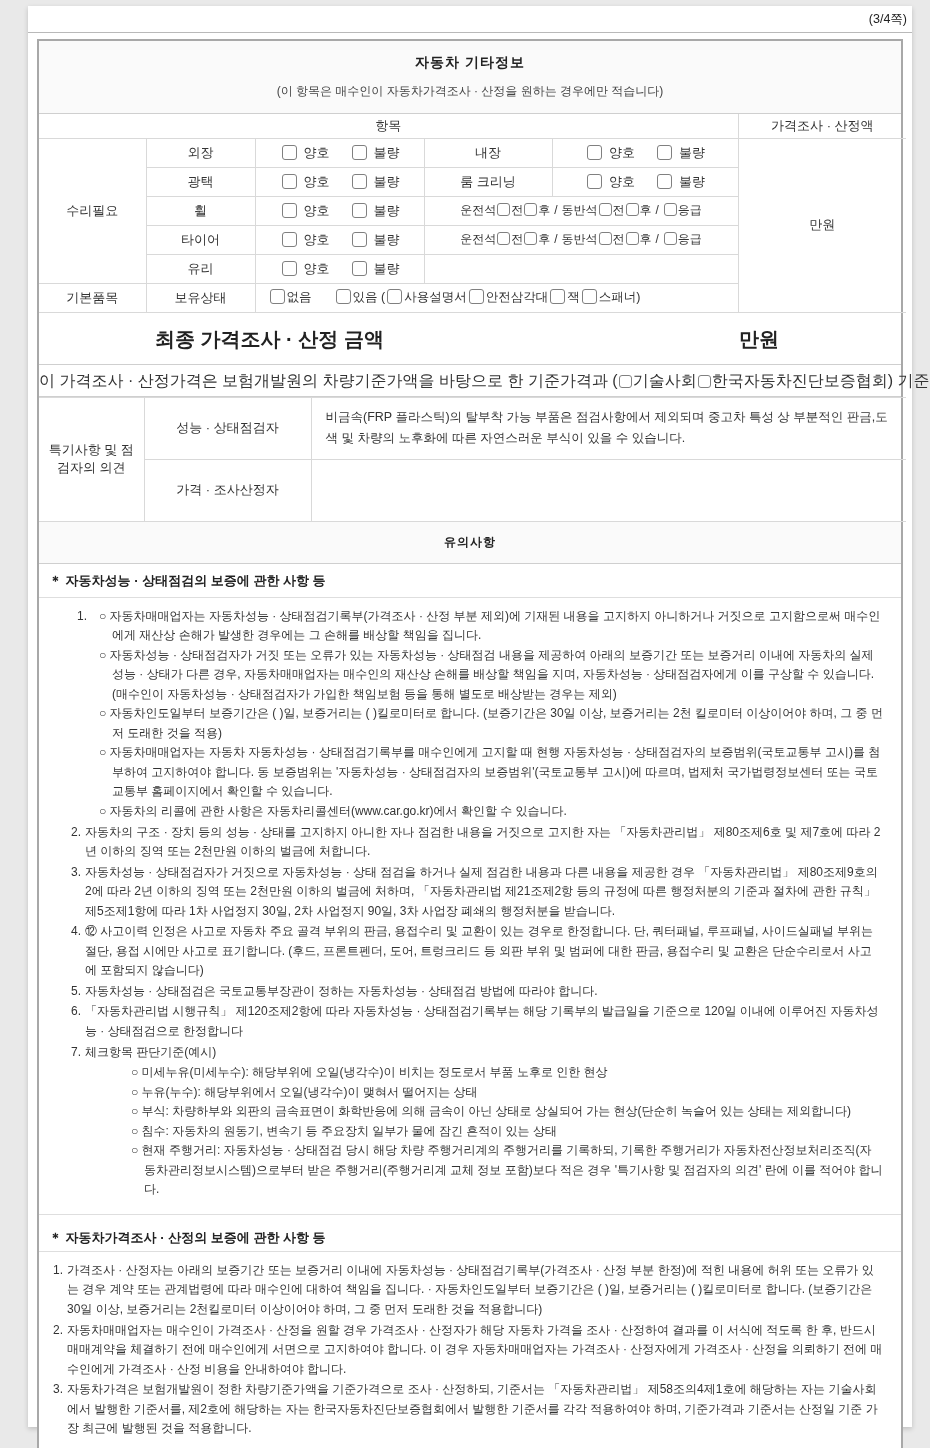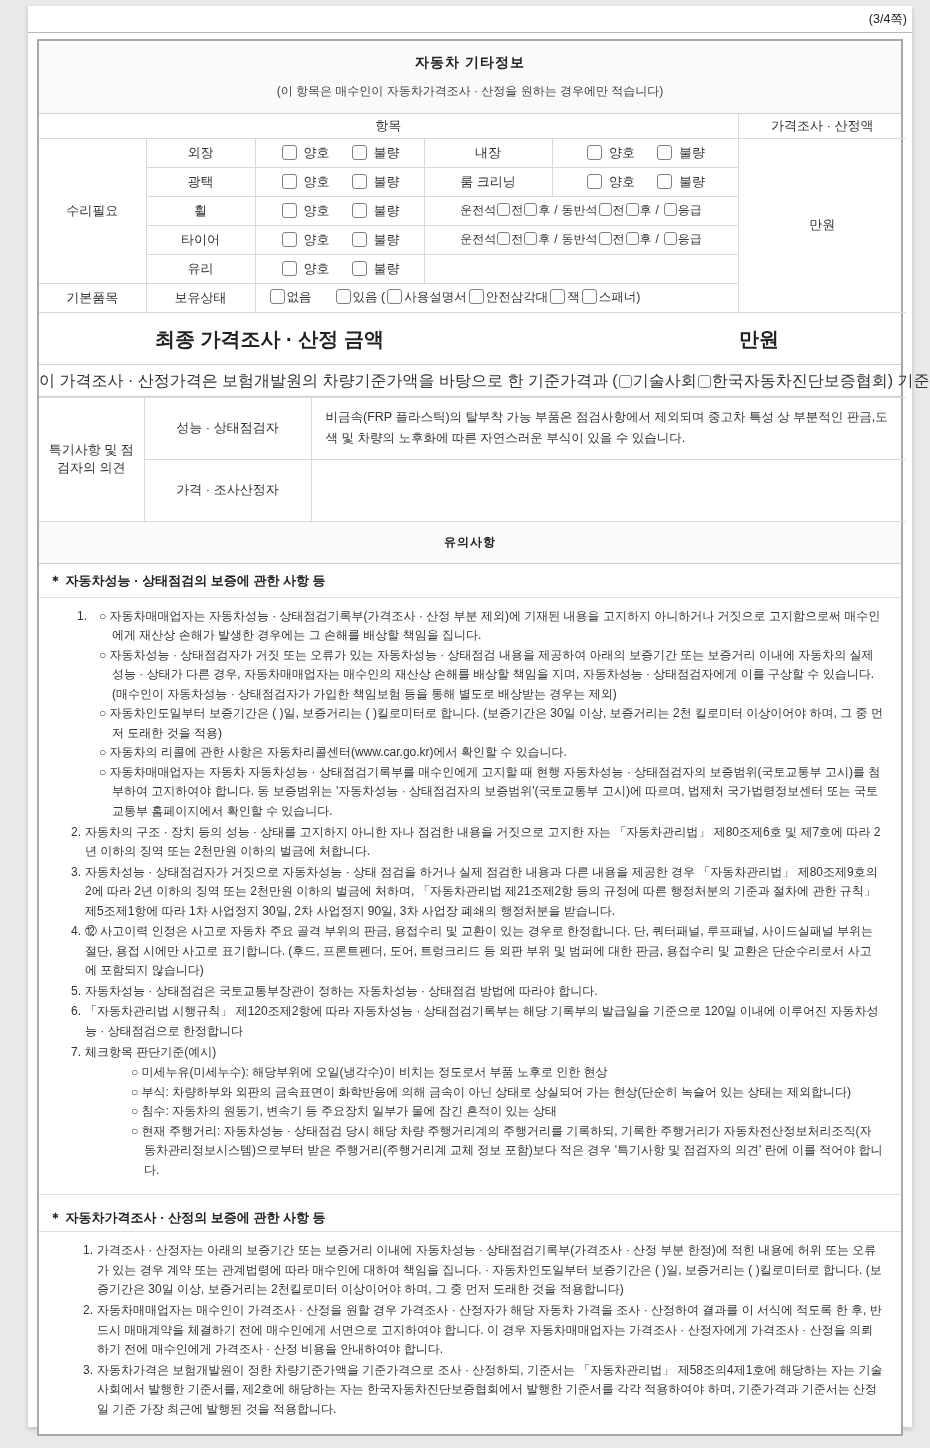--- a/index.html
+++ b/index.html
@@ -87,21 +87,21 @@
   }
   .block-head.b2 { border-top:1px solid #dedede; padding:14px 10px 4px 10px; }
   .fineprint { font-size:12px; line-height:1.63; color:#333; padding:8px 18px 14px 0; }
   .fineprint .item { padding-left:46px; text-indent:-14px; margin:1px 0; }
   .fineprint .num { margin-right:4px; }
   .n1-first { display:flex; margin:1px 0; }
   .n1-first .num { flex:0 0 56px; padding-left:38px; }
   .n1-first .bullets { flex:1; }
   .bullets .b, .sub-bullets .b { padding-left:13px; text-indent:-13px; }
   .sub-bullets { padding-left:92px; margin-top:1px; }
-  .fineprint.fp2 .item { padding-left:58px; }
+  .fineprint.fp2 .item { padding-left:28px; }
 </style>
 </head>
 <body>
 
 <div class="sheet">
 
   <div class="page-label-row">(3/4쪽)</div>
 
   <div class="main-box">
 
@@ -213,32 +213,33 @@
 
     <div class="block-head">＊ 자동차성능 · 상태점검의 보증에 관한 사항 등</div>
 
     <div class="fineprint">
       <div class="n1-first">
         <span class="num">1.</span>
         <div class="bullets">
           <div class="b">○ 자동차매매업자는 자동차성능 · 상태점검기록부(가격조사 · 산정 부분 제외)에 기재된 내용을 고지하지 아니하거나 거짓으로 고지함으로써 매수인에게 재산상 손해가 발생한 경우에는 그 손해를 배상할 책임을 집니다.</div>
           <div class="b">○ 자동차성능 · 상태점검자가 거짓 또는 오류가 있는 자동차성능 · 상태점검 내용을 제공하여 아래의 보증기간 또는 보증거리 이내에 자동차의 실제 성능 · 상태가 다른 경우, 자동차매매업자는 매수인의 재산상 손해를 배상할 책임을 지며, 자동차성능 · 상태점검자에게 이를 구상할 수 있습니다.(매수인이 자동차성능 · 상태점검자가 가입한 책임보험 등을 통해 별도로 배상받는 경우는 제외)</div>
           <div class="b">○ 자동차인도일부터 보증기간은 (      )일, 보증거리는 (      )킬로미터로 합니다. (보증기간은 30일 이상, 보증거리는 2천 킬로미터 이상이어야 하며, 그 중 먼저 도래한 것을 적용)</div>
+          <div class="b">○ 자동차매매업자는 자동차 자동차성능 · 상태점검기록부를 매수인에게 고지할 때 현행 자동차성능 · 상태점검자의 보증범위(국토교통부 고시)를 첨부하여 고지하여야 합니다. 동 보증범위는 '자동차성능 · 상태점검자의 보증범위'(국토교통부 고시)에 따르며, 법제처 국가법령정보센터 또는 국토교통부 홈페이지에서 확인할 수 있습니다.</div>
           <div class="b">○ 자동차의 리콜에 관한 사항은 자동차리콜센터(www.car.go.kr)에서 확인할 수 있습니다.</div>
-          <div class="b">○ 자동차매매업자는 자동차 자동차성능 · 상태점검기록부를 매수인에게 고지할 때 현행 자동차성능 · 상태점검자의 보증범위(국토교통부 고시)를 첨부하여 고지하여야 합니다. 동 보증범위는 '자동차성능 · 상태점검자의 보증범위'(국토교통부 고시)에 따르며, 법제처 국가법령정보센터 또는 국토교통부 홈페이지에서 확인할 수 있습니다.</div>
         </div>
       </div>
       <div class="item"><span class="num">2.</span><span>자동차의 구조 · 장치 등의 성능 · 상태를 고지하지 아니한 자나 점검한 내용을 거짓으로 고지한 자는 「자동차관리법」 제80조제6호 및 제7호에 따라 2년 이하의 징역 또는 2천만원 이하의 벌금에 처합니다.</span></div>
       <div class="item"><span class="num">3.</span><span>자동차성능 · 상태점검자가 거짓으로 자동차성능 · 상태 점검을 하거나 실제 점검한 내용과 다른 내용을 제공한 경우 「자동차관리법」 제80조제9호의2에 따라 2년 이하의 징역 또는 2천만원 이하의 벌금에 처하며, 「자동차관리법 제21조제2항 등의 규정에 따른 행정처분의 기준과 절차에 관한 규칙」 제5조제1항에 따라 1차 사업정지 30일, 2차 사업정지 90일, 3차 사업장 폐쇄의 행정처분을 받습니다.</span></div>
       <div class="item"><span class="num">4.</span><span>⑫ 사고이력 인정은 사고로 자동차 주요 골격 부위의 판금, 용접수리 및 교환이 있는 경우로 한정합니다. 단, 쿼터패널, 루프패널, 사이드실패널 부위는 절단, 용접 시에만 사고로 표기합니다. (후드, 프론트펜더, 도어, 트렁크리드 등 외판 부위 및 범퍼에 대한 판금, 용접수리 및 교환은 단순수리로서 사고에 포함되지 않습니다)</span></div>
       <div class="item"><span class="num">5.</span><span>자동차성능 · 상태점검은 국토교통부장관이 정하는 자동차성능 · 상태점검 방법에 따라야 합니다.</span></div>
       <div class="item"><span class="num">6.</span><span>「자동차관리법 시행규칙」 제120조제2항에 따라 자동차성능 · 상태점검기록부는 해당 기록부의 발급일을 기준으로 120일 이내에 이루어진 자동차성능 · 상태점검으로 한정합니다</span></div>
       <div class="item"><span class="num">7.</span><span>체크항목 판단기준(예시)</span></div>
       <div class="sub-bullets">
         <div class="b">○ 미세누유(미세누수): 해당부위에 오일(냉각수)이 비치는 정도로서 부품 노후로 인한 현상</div>
+        <div class="b">○ 누유(누수): 해당부위에서 오일(냉각수)이 맺혀서 떨어지는 상태</div>
         <div class="b">○ 부식: 차량하부와 외판의 금속표면이 화학반응에 의해 금속이 아닌 상태로 상실되어 가는 현상(단순히 녹슬어 있는 상태는 제외합니다)</div>
         <div class="b">○ 침수: 자동차의 원동기, 변속기 등 주요장치 일부가 물에 잠긴 흔적이 있는 상태</div>
         <div class="b">○ 현재 주행거리: 자동차성능 · 상태점검 당시 해당 차량 주행거리계의 주행거리를 기록하되, 기록한 주행거리가 자동차전산정보처리조직(자동차관리정보시스템)으로부터 받은 주행거리(주행거리계 교체 정보 포함)보다 적은 경우 '특기사항 및 점검자의 의견' 란에 이를 적어야 합니다.</div>
       </div>
     </div>
 
     <div class="block-head b2">＊ 자동차가격조사 · 산정의 보증에 관한 사항 등</div>
 
     <div class="fineprint fp2">
       <div class="item"><span class="num">1.</span><span>가격조사 · 산정자는 아래의 보증기간 또는 보증거리 이내에 자동차성능 · 상태점검기록부(가격조사 · 산정 부분 한정)에 적힌 내용에 허위 또는 오류가 있는 경우 계약 또는 관계법령에 따라 매수인에 대하여 책임을 집니다. · 자동차인도일부터 보증기간은 (      )일, 보증거리는 (      )킬로미터로 합니다. (보증기간은 30일 이상, 보증거리는 2천킬로미터 이상이어야 하며, 그 중 먼저 도래한 것을 적용합니다)</span></div>

